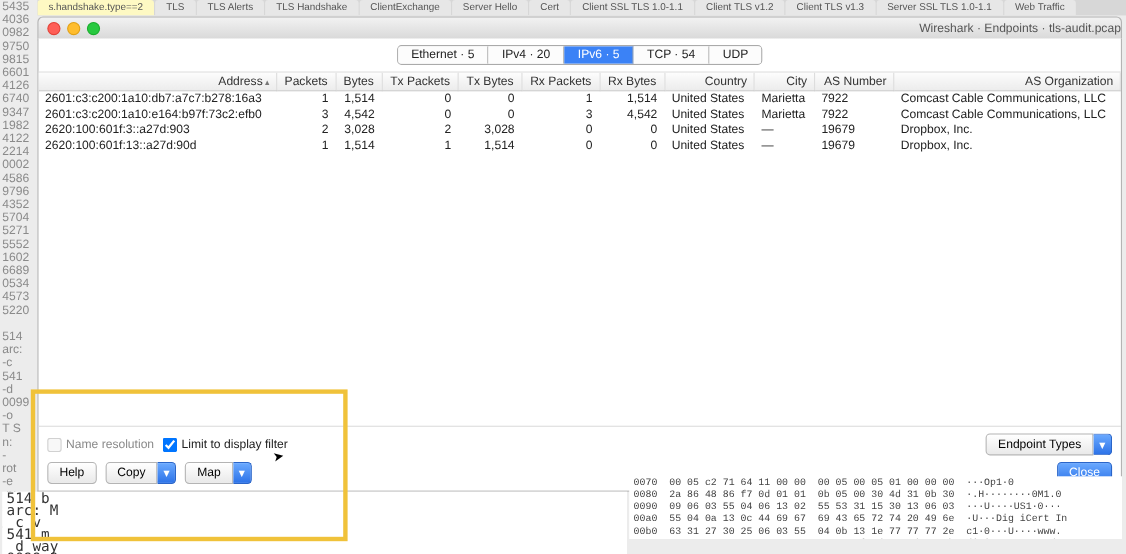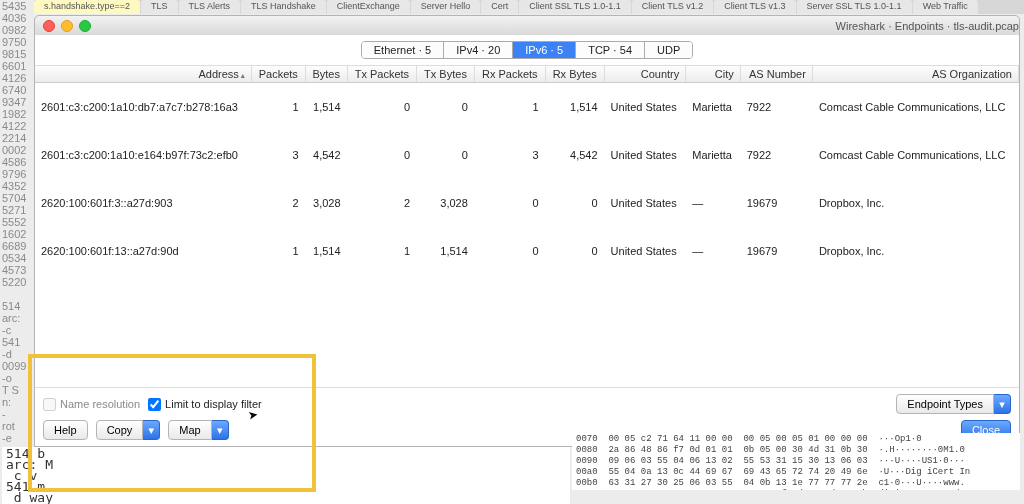--- a/index.html
+++ b/index.html
@@ -21,21 +21,21 @@
   .panel{position:absolute;left:34px;right:4px;top:35px;bottom:57px;background:#ffffff;border:1px solid #b4b4b4;border-top:none;display:flex;flex-direction:column}
   .seg-wrap{display:flex;justify-content:center;padding:6px 0}
   .seg{display:inline-flex;border:1px solid #aaa;border-radius:4px;overflow:hidden}
   .seg button{all:unset;padding:2px 12px;background:#fcfcfc;border-right:1px solid #aaa;cursor:pointer;font-size:11px}
   .seg button:last-child{border-right:none}
   .seg button.selected{background:#3b82f6;color:#fff}
   .table-wrap{flex:1;overflow:auto;border-top:1px solid #ddd;border-bottom:1px solid #ddd}
   table{width:100%;border-collapse:collapse;font-size:11px}
   th{background:linear-gradient(#fdfdfd,#ececec);border-right:1px solid #ddd;border-bottom:1px solid #ccc;padding:2px 6px;text-align:right;font-weight:400;color:#333;white-space:nowrap}
   th.num{text-align:center}
-  td{padding:18px 6px;border-right:1px solid transparent;white-space:nowrap}
+  td{padding:1px 6px;border-right:1px solid transparent;white-space:nowrap}
   td.num{text-align:right}
   .sort-ind{font-size:8px;color:#777;margin-left:2px}
   .bottom-bar{display:flex;padding:6px 8px;gap:8px}
   .chk{display:inline-flex;align-items:center;gap:4px;color:#8a8a8a}
   .chk input{margin:0}
   .chk.enabled{color:#222}
   .btn{background:linear-gradient(#fff,#e9e9e9);border:1px solid #b4b4b4;border-radius:4px;padding:3px 10px;font-size:11px;cursor:pointer}
   .btn.blue{background:linear-gradient(#6aa9ff,#2d73e8);color:#fff;border-color:#2a65c8}
   .btn-split{display:inline-flex}
   .btn-split .btn{border-radius:4px 0 0 4px}

